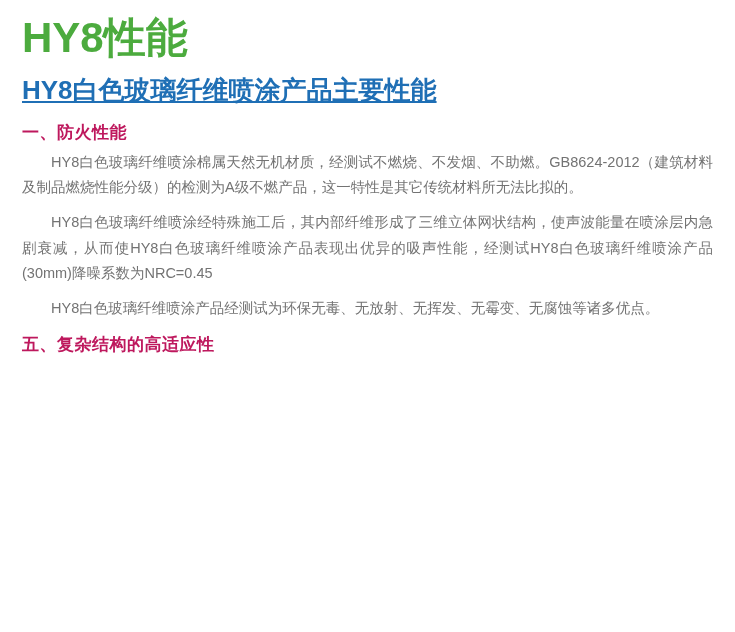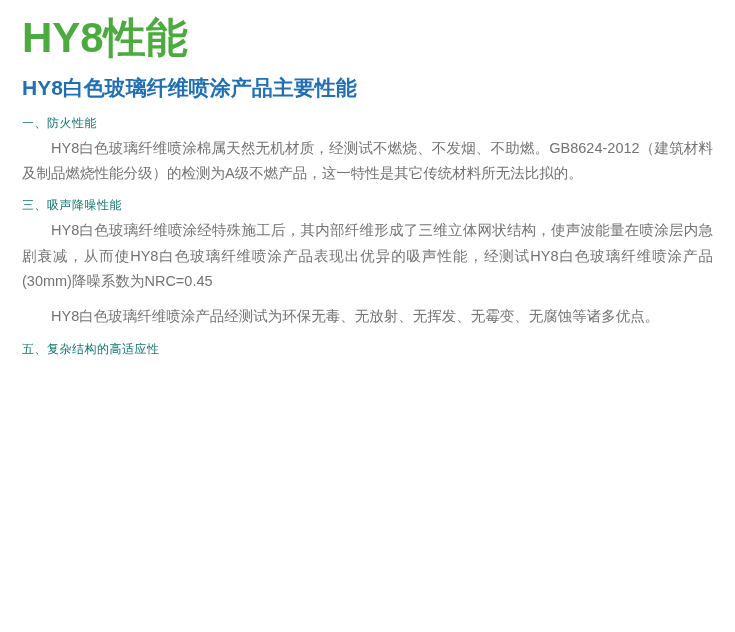--- a/index.html
+++ b/index.html
@@ -24,33 +24,34 @@
   .main-title {
     font-size: 42px;
     font-weight: bold;
     color: #4cab3e;
     letter-spacing: 0px;
     line-height: 1.15;
     margin: 0 0 12px 0;
     font-family: "Liberation Sans", sans-serif;
   }
   .subtitle {
-    font-size: 21px;
+    font-size: 26px;
     font-weight: bold;
     color: #1f6fb5;
     margin: 0 0 12px 0;
     line-height: 1.3;
+    text-decoration: underline;
   }
   .section {
     margin-bottom: 4px;
   }
   .section-heading {
-    font-size: 12px;
-    font-weight: normal;
-    color: #0f766e;
+    font-size: 17px;
+    font-weight: bold;
+    color: #be185d;
     margin: 0 0 4px 0;
     line-height: 1.5;
     letter-spacing: 0.5px;
   }
   .section-body {
     font-size: 14.5px;
     color: #737373;
     line-height: 1.75;
     margin: 0 0 10px 0;
     text-align: justify;
@@ -66,21 +67,20 @@
 
   <h2 class="subtitle">HY8白色玻璃纤维喷涂产品主要性能</h2>
 
   <div class="section">
     <h3 class="section-heading">一、防火性能</h3>
     <p class="section-body">HY8白色玻璃纤维喷涂棉属天然无机材质，经测试不燃烧、不发烟、不助燃。GB8624-2012（建筑材料及制品燃烧性能分级）的检测为A级不燃产品，这一特性是其它传统材料所无法比拟的。</p>
   </div>
 
 
   <div class="section">
-    <h3 class="section-heading">三、吸声降噪性能</h3>
     <p class="section-body">HY8白色玻璃纤维喷涂经特殊施工后，其内部纤维形成了三维立体网状结构，使声波能量在喷涂层内急剧衰减，从而使HY8白色玻璃纤维喷涂产品表现出优异的吸声性能，经测试HY8白色玻璃纤维喷涂产品(30mm)降噪系数为NRC=0.45</p>
   </div>
 
   <div class="section">
     <p class="section-body">HY8白色玻璃纤维喷涂产品经测试为环保无毒、无放射、无挥发、无霉变、无腐蚀等诸多优点。</p>
   </div>
 
   <div class="section">
     <h3 class="section-heading">五、复杂结构的高适应性</h3>
   </div>

